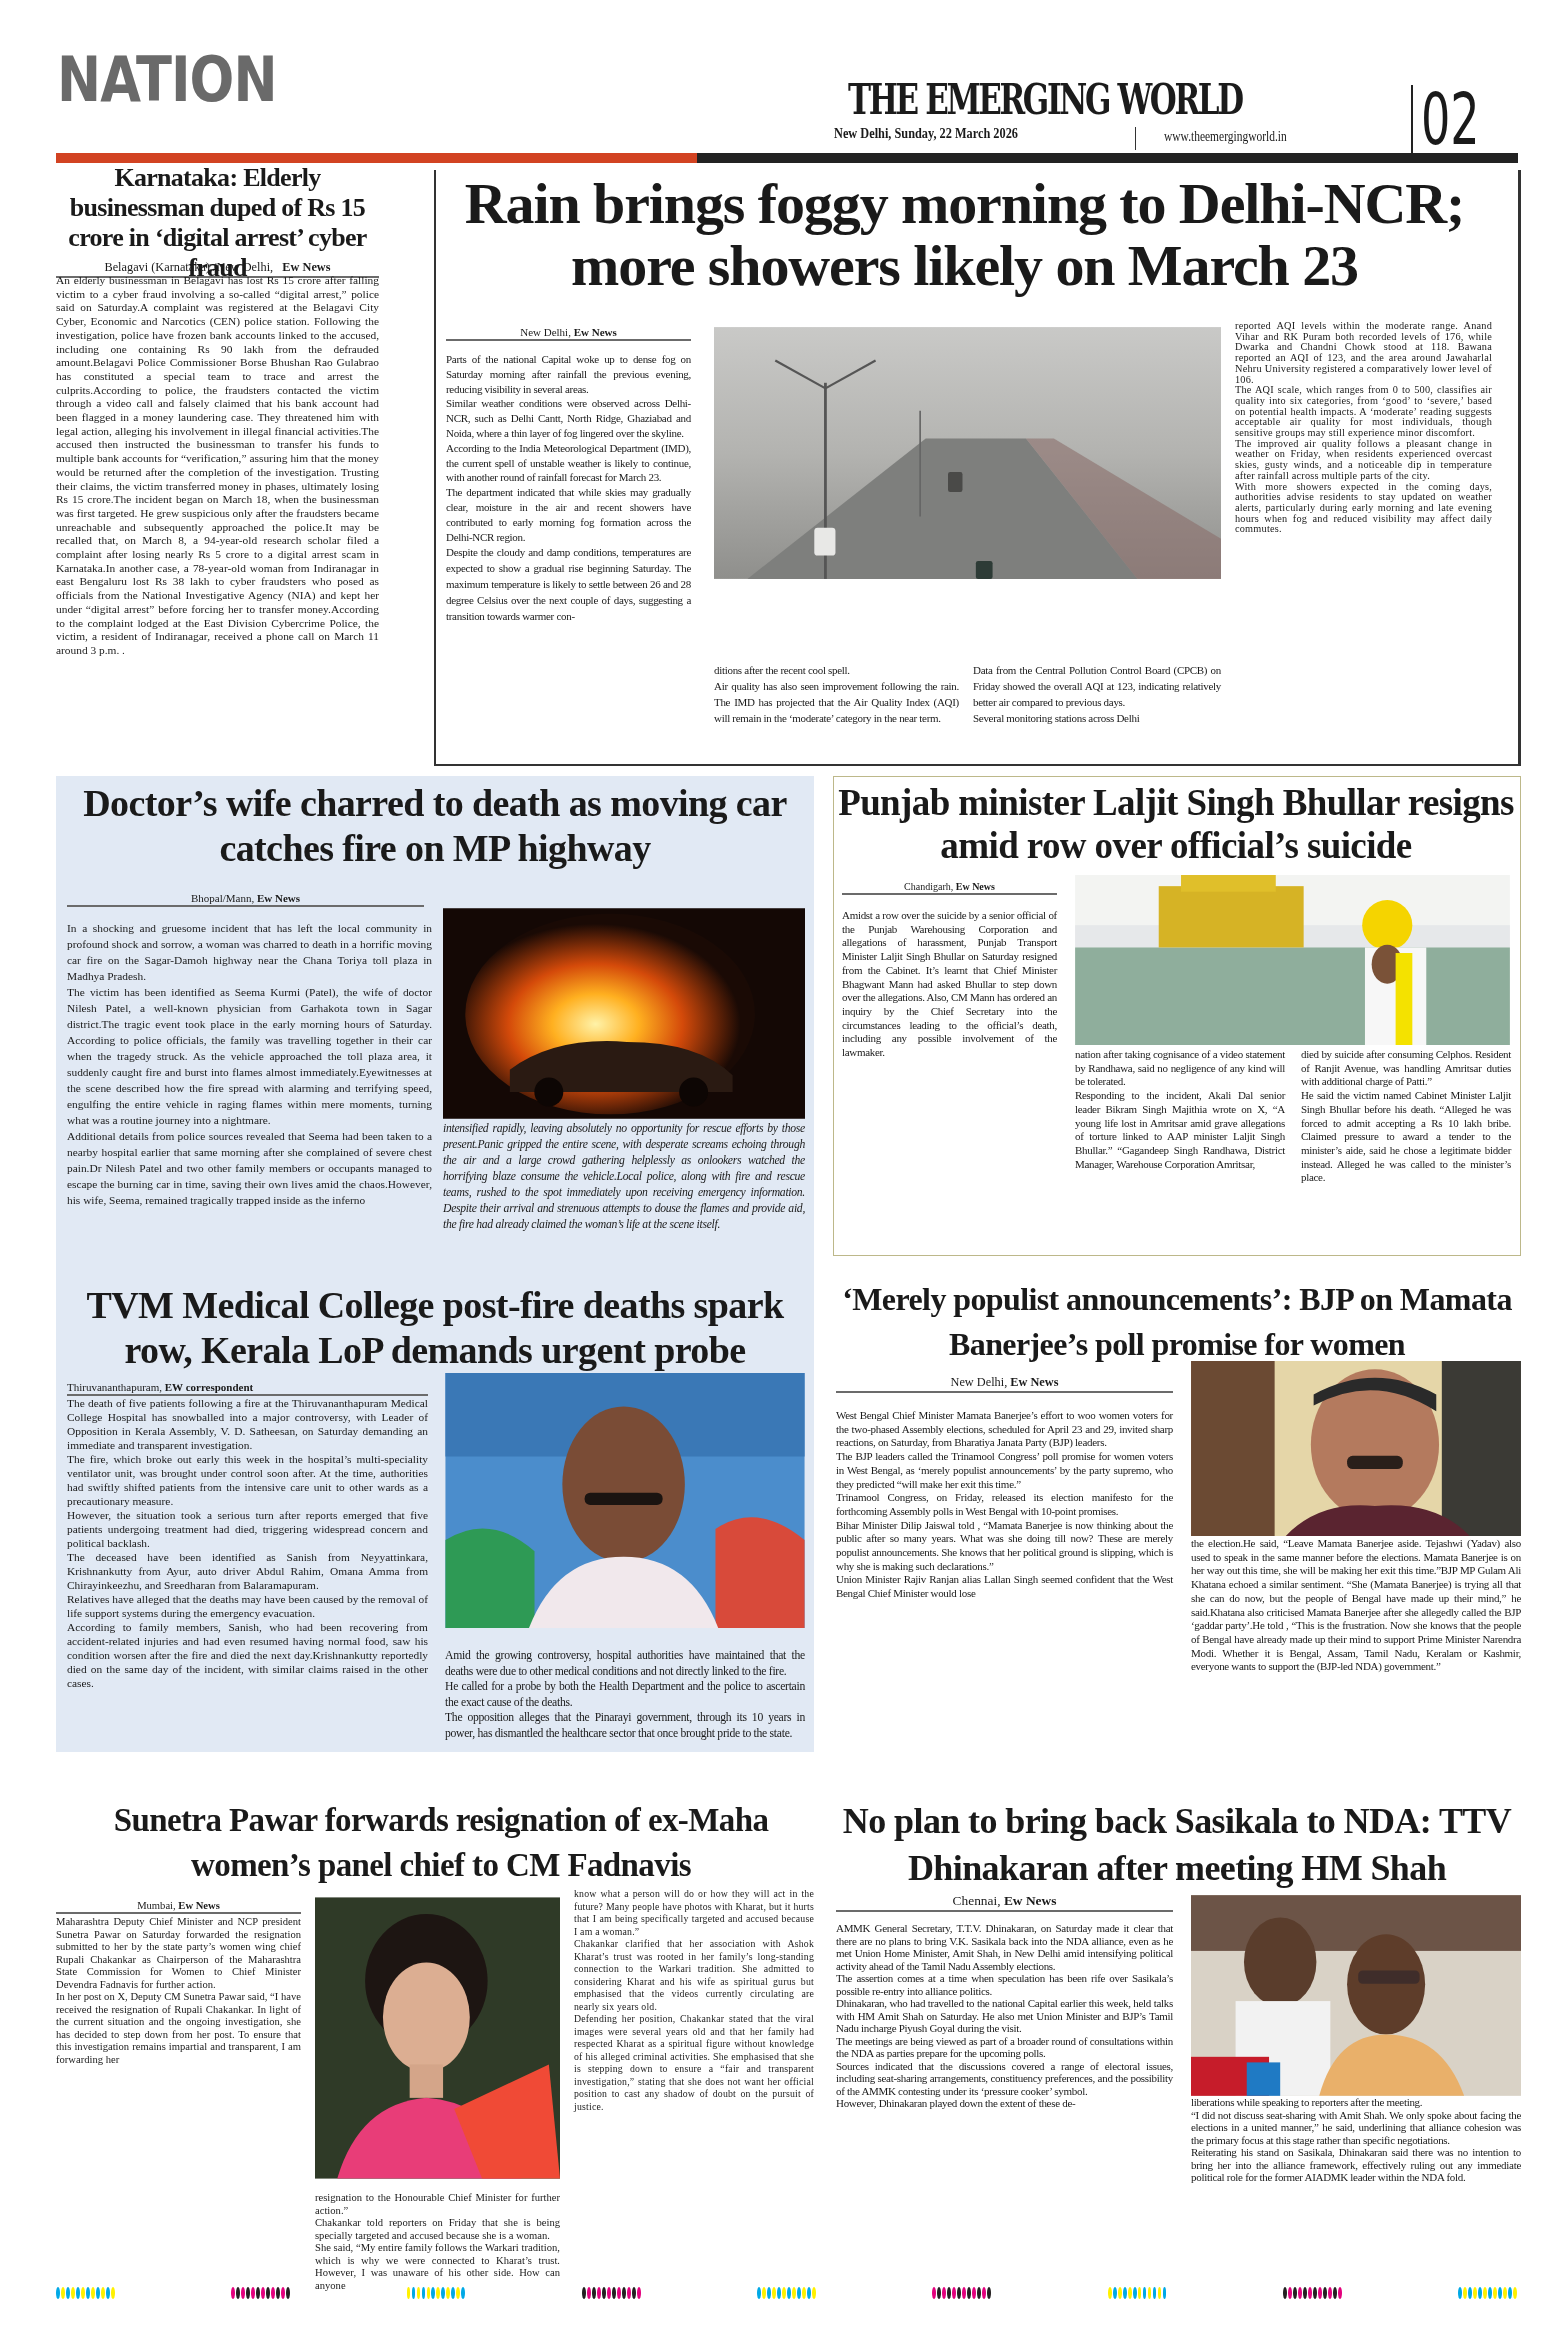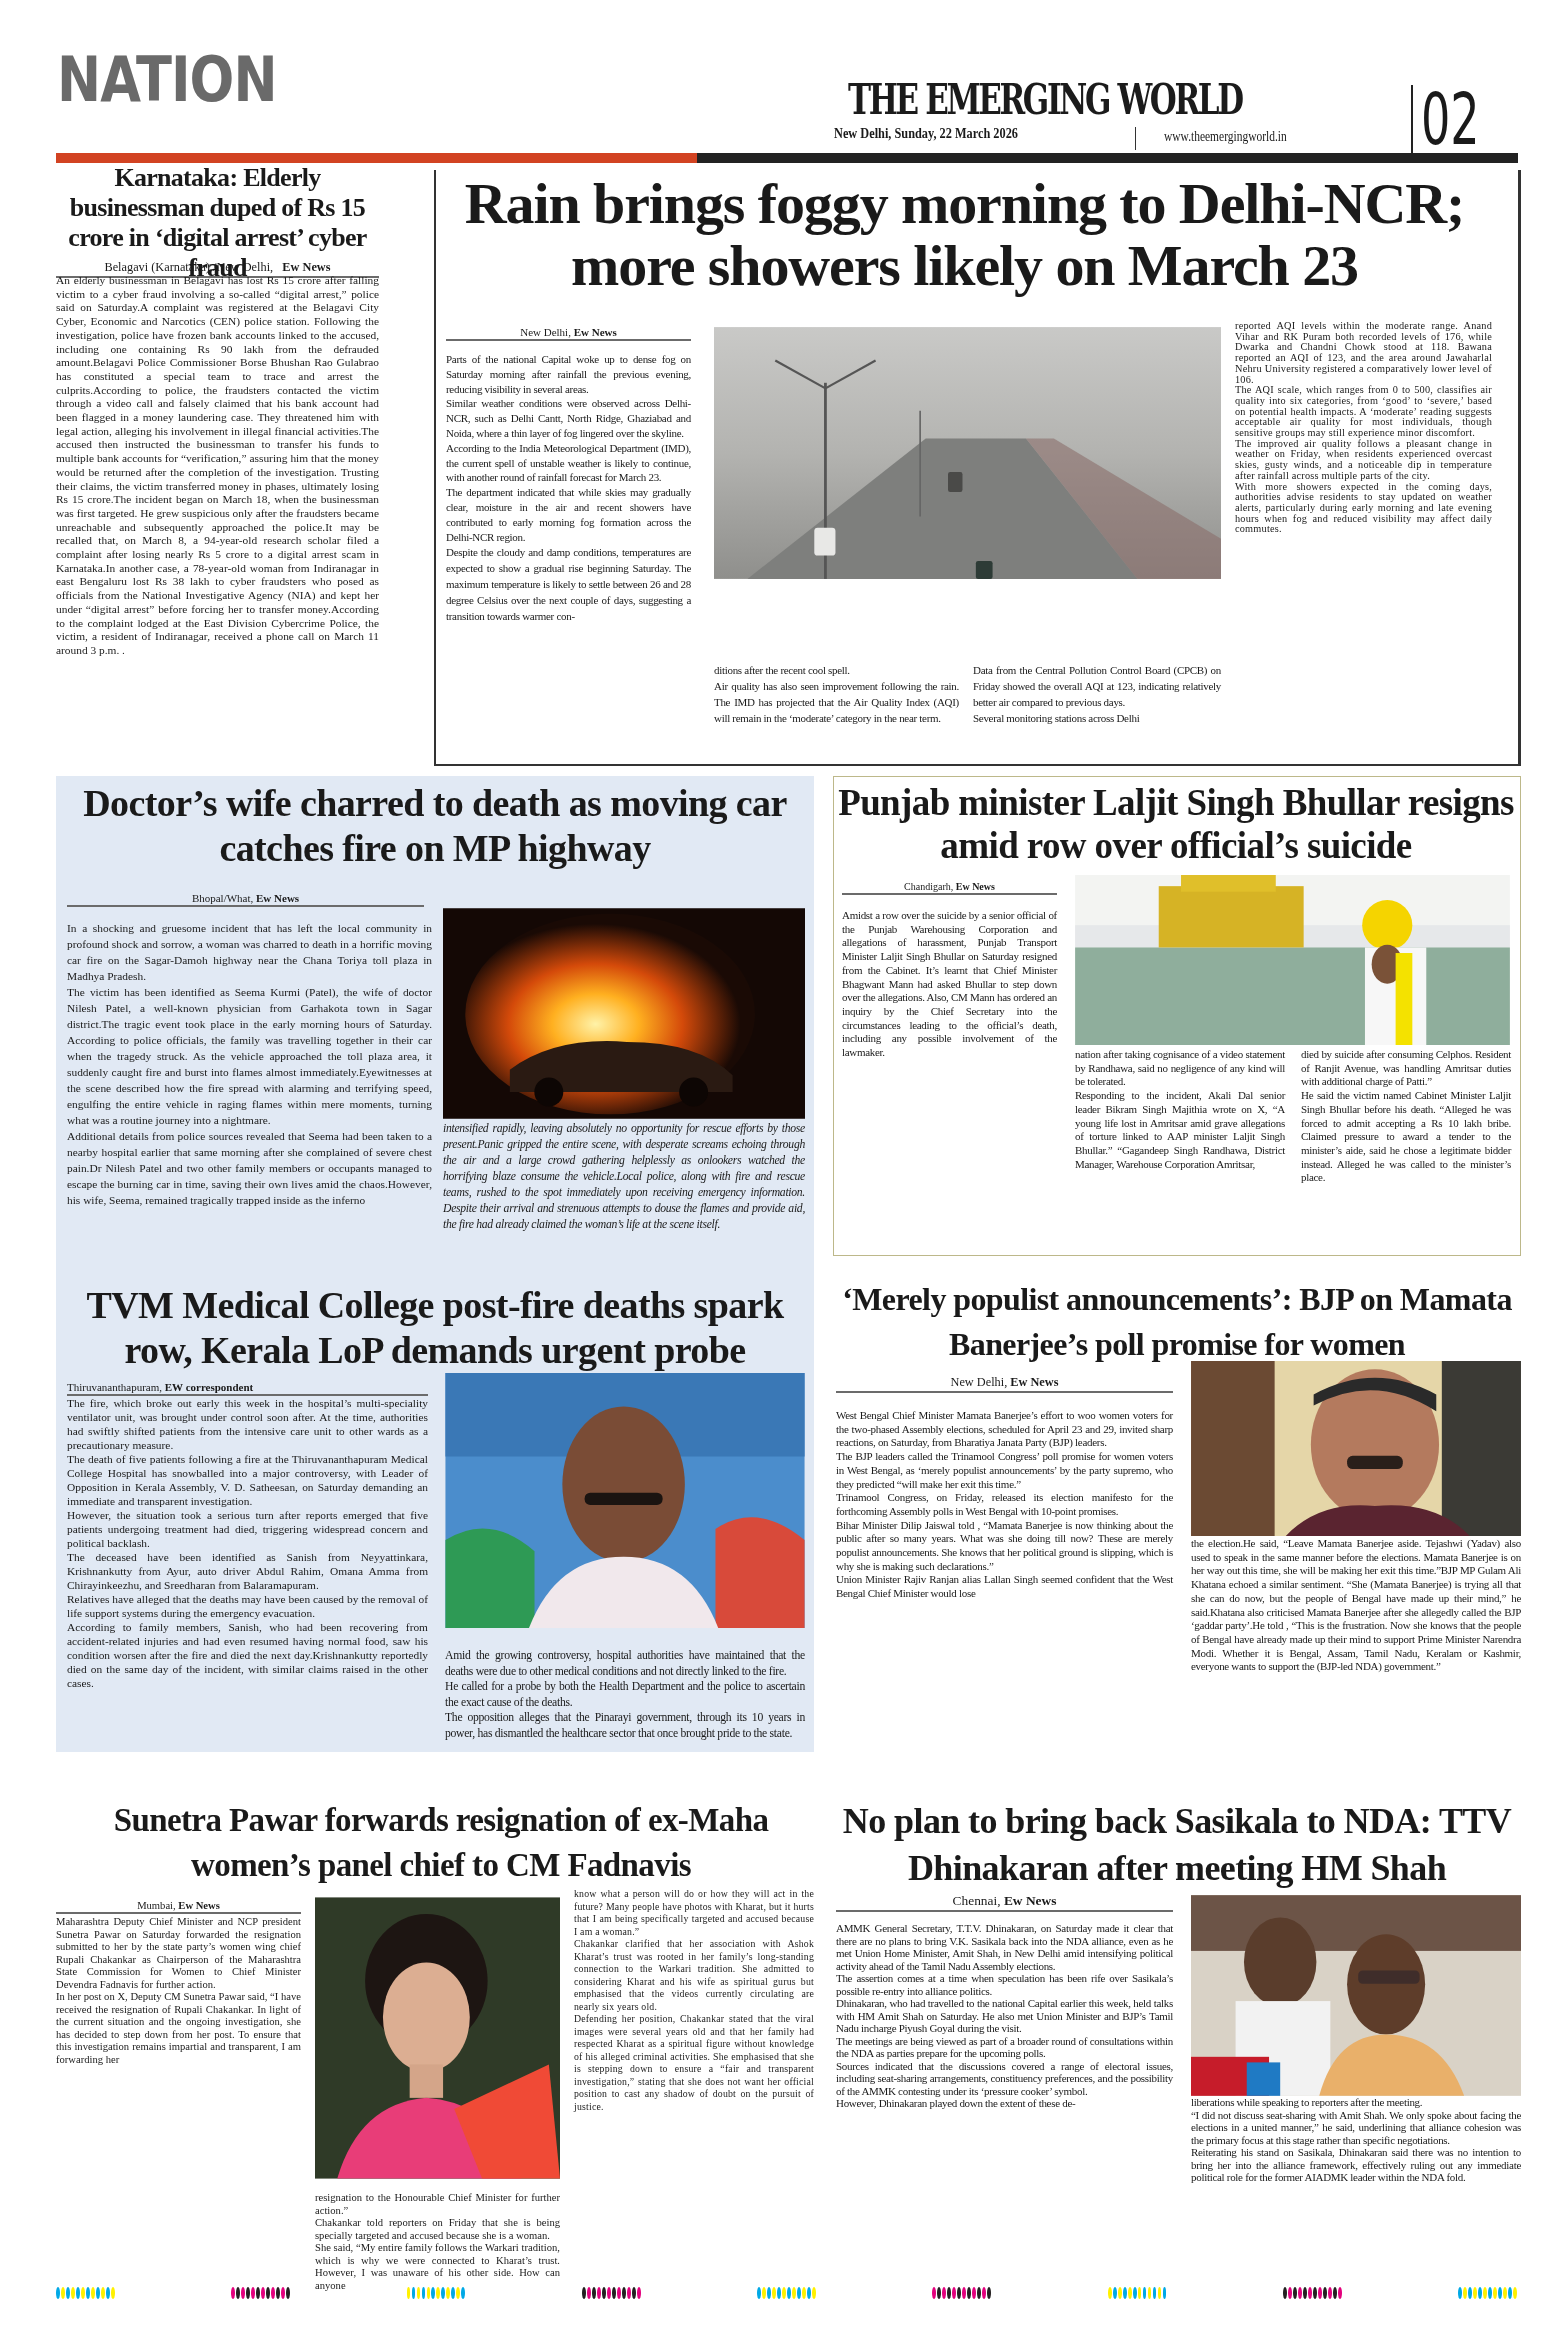--- a/index.html
+++ b/index.html
@@ -159,21 +159,21 @@
 <div id="lead-c4" class="abs">
   <p class="body wide" style="line-height:10.7px;">reported AQI levels within the moderate range. Anand Vihar and RK Puram both recorded levels of 176, while Dwarka and Chandni Chowk stood at 118. Bawana reported an AQI of 123, and the area around Jawaharlal Nehru University registered a comparatively lower level of 106.</p>
   <p class="body wide" style="line-height:10.7px;">The AQI scale, which ranges from 0 to 500, classifies air quality into six categories, from ‘good’ to ‘severe,’ based on potential health impacts. A ‘moderate’ reading suggests acceptable air quality for most individuals, though sensitive groups may still experience minor discomfort.</p>
   <p class="body wide" style="line-height:10.7px;">The improved air quality follows a pleasant change in weather on Friday, when residents experienced overcast skies, gusty winds, and a noticeable dip in temperature after rainfall across multiple parts of the city.</p>
   <p class="body wide" style="line-height:10.7px;">With more showers expected in the coming days, authorities advise residents to stay updated on weather alerts, particularly during early morning and late evening hours when fog and reduced visibility may affect daily commutes.</p>
 </div>
 
 <div id="doc-bg" class="abs"></div>
 <h2 id="doc-head" class="abs headline">Doctor’s wife charred to death as moving car catches fire on MP highway</h2>
 <div id="doc-dl" class="abs dateline">
-  <span>Bhopal/What,</span>
+  <span>Bhopal/Mann,</span>
   <b>Ew News</b>
 </div>
 <div id="doc-body" class="abs">
   <p class="body" style="font-size:11.4px;line-height:16px;"> In a shocking and gruesome incident that has left the local community in profound shock and sorrow, a woman was charred to death in a horrific moving car fire on the Sagar-Damoh highway near the Chana Toriya toll plaza in Madhya Pradesh.</p>
   <p class="body" style="font-size:11.4px;line-height:16px;">The victim has been identified as Seema Kurmi (Patel), the wife of doctor Nilesh Patel, a well-known physician from Garhakota town in Sagar district.The tragic event took place in the early morning hours of Saturday. According to police officials, the family was travelling together in their car when the tragedy struck. As the vehicle approached the toll plaza area, it suddenly caught fire and burst into flames almost immediately.Eyewitnesses at the scene described how the fire spread with alarming and terrifying speed, engulfing the entire vehicle in raging flames within mere moments, turning what was a routine journey into a nightmare.</p>
   <p class="body" style="font-size:11.4px;line-height:16px;">Additional details from police sources revealed that Seema had been taken to a nearby hospital earlier that same morning after she complained of severe chest pain.Dr Nilesh Patel and two other family members or occupants managed to escape the burning car in time, saving their own lives amid the chaos.However, his wife, Seema, remained tragically trapped inside as the inferno</p>
 </div>
 <div id="doc-photo" class="abs photo">
   <svg width="362" height="211" viewBox="0 0 650 378">
     <defs>
@@ -225,22 +225,22 @@
   <p class="body cond" style="font-size:11px;line-height:13.7px;">died by suicide after consuming Celphos. Resident of Ranjit Avenue, was handling Amritsar duties with additional charge of Patti.”</p>
   <p class="body cond" style="font-size:11px;line-height:13.7px;">He said the victim named Cabinet Minister Laljit Singh Bhullar before his death. “Alleged he was forced to admit accepting a Rs 10 lakh bribe. Claimed pressure to award a tender to the minister’s aide, said he chose a legitimate bidder instead. Alleged he was called to the minister’s place.</p>
 </div>
 
 <h2 id="tvm-head" class="abs headline">TVM Medical College post-fire deaths spark row, Kerala LoP demands urgent probe</h2>
 <div id="tvm-dl" class="abs dateline">
   <span>Thiruvananthapuram,</span>
   <b>EW correspondent</b>
 </div>
 <div id="tvm-body" class="abs">
+  <p class="body" style="font-size:11.4px;line-height:14px;">The death of five patients following a fire at the Thiruvananthapuram Medical College Hospital has snowballed into a major controversy, with Leader of Opposition in Kerala Assembly, V. D. Satheesan, on Saturday demanding an immediate and transparent investigation.</p>
   <p class="body" style="font-size:11.4px;line-height:14px;">The fire, which broke out early this week in the hospital’s multi-speciality ventilator unit, was brought under control soon after. At the time, authorities had swiftly shifted patients from the intensive care unit to other wards as a precautionary measure.</p>
-  <p class="body" style="font-size:11.4px;line-height:14px;">The death of five patients following a fire at the Thiruvananthapuram Medical College Hospital has snowballed into a major controversy, with Leader of Opposition in Kerala Assembly, V. D. Satheesan, on Saturday demanding an immediate and transparent investigation.</p>
   <p class="body" style="font-size:11.4px;line-height:14px;">However, the situation took a serious turn after reports emerged that five patients undergoing treatment had died, triggering widespread concern and political backlash.</p>
   <p class="body" style="font-size:11.4px;line-height:14px;">The deceased have been identified as Sanish from Neyyattinkara, Krishnankutty from Ayur, auto driver Abdul Rahim, Omana Amma from Chirayinkeezhu, and Sreedharan from Balaramapuram.</p>
   <p class="body" style="font-size:11.4px;line-height:14px;">Relatives have alleged that the deaths may have been caused by the removal of life support systems during the emergency evacuation.</p>
   <p class="body" style="font-size:11.4px;line-height:14px;">According to family members, Sanish, who had been recovering from accident-related injuries and had even resumed having normal food, saw his condition worsen after the fire and died the next day.Krishnankutty reportedly died on the same day of the incident, with similar claims raised in the other cases.</p>
 </div>
 <div id="tvm-photo" class="abs photo">
   <svg width="360" height="255" viewBox="0 0 645 458">
     <rect width="645" height="458" fill="#4b8dcc"></rect>
     <rect x="0" y="0" width="645" height="150" fill="#3a78b6"></rect>
     <path d="M0,300 Q80,250 160,320 L160,458 L0,458 Z" fill="#2e9a55"></path>

